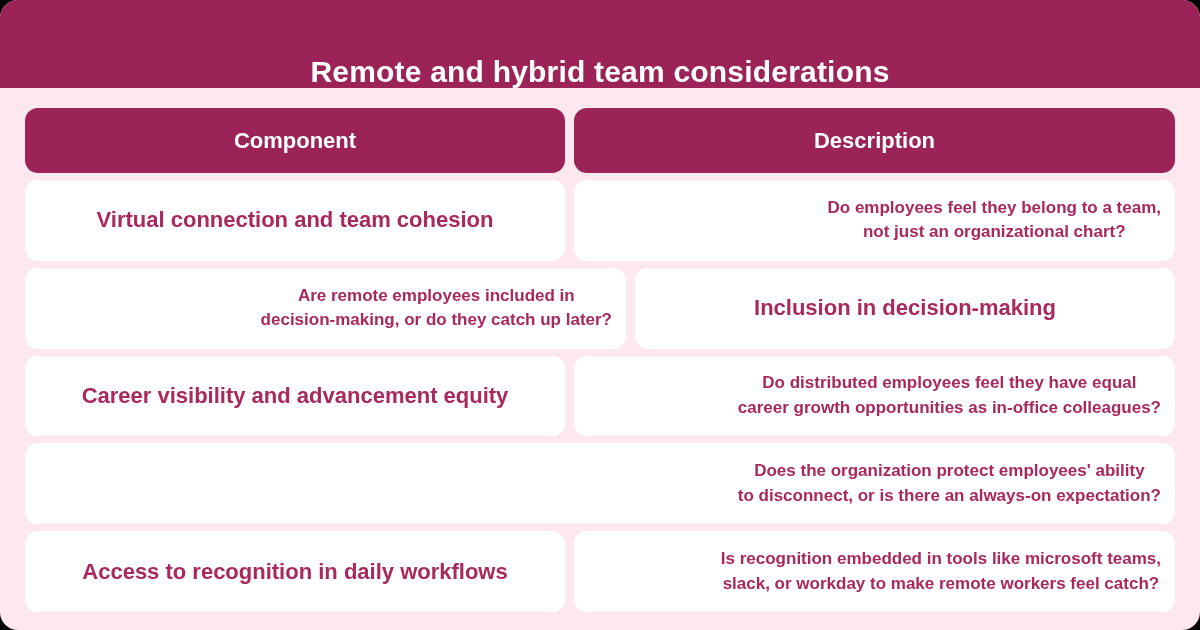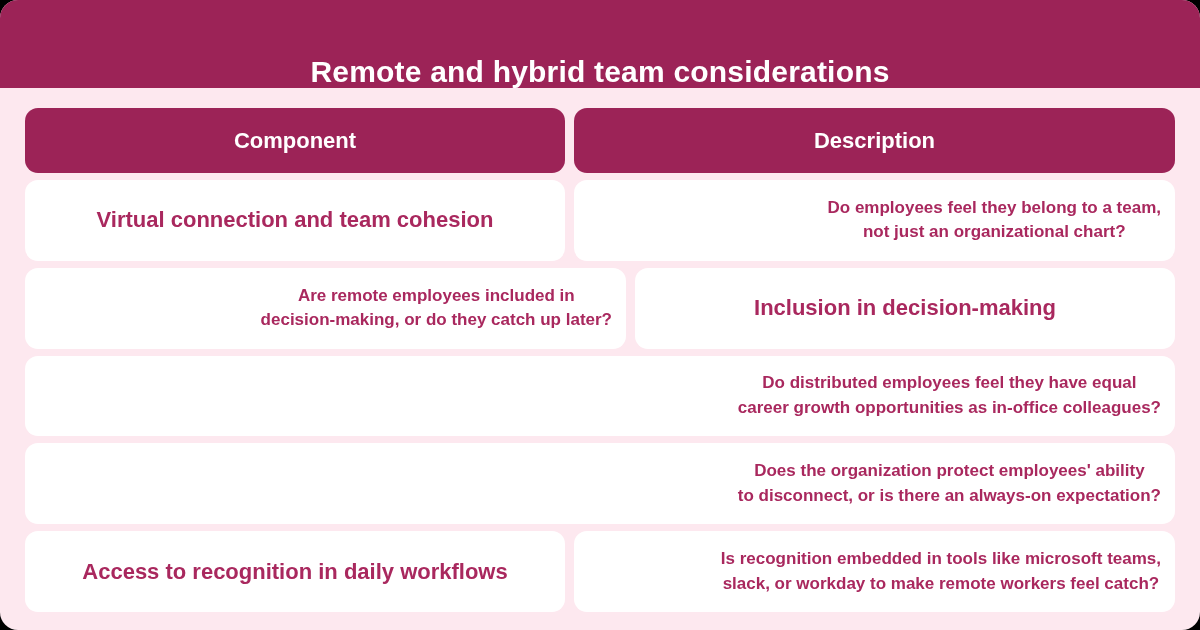--- a/index.html
+++ b/index.html
@@ -133,20 +133,23 @@
       <div class="cell col-description">
         <span class="cell-text">Are remote employees included in
 decision-making, or do they catch up later?</span>
       </div>
       <div class="cell col-component">
         <span class="cell-text">Inclusion in decision-making</span>
       </div>
     </div>
 
     <div class="row body-row">
+      <div class="cell col-component">
+        <span class="cell-text">Career visibility and advancement equity</span>
+      </div>
       <div class="cell col-description">
         <span class="cell-text">Do distributed employees feel they have equal
 career growth opportunities as in-office colleagues?</span>
       </div>
     </div>
 
     <div class="row body-row">
       <div class="cell col-description">
         <span class="cell-text">Does the organization protect employees' ability
 to disconnect, or is there an always-on expectation?</span>

